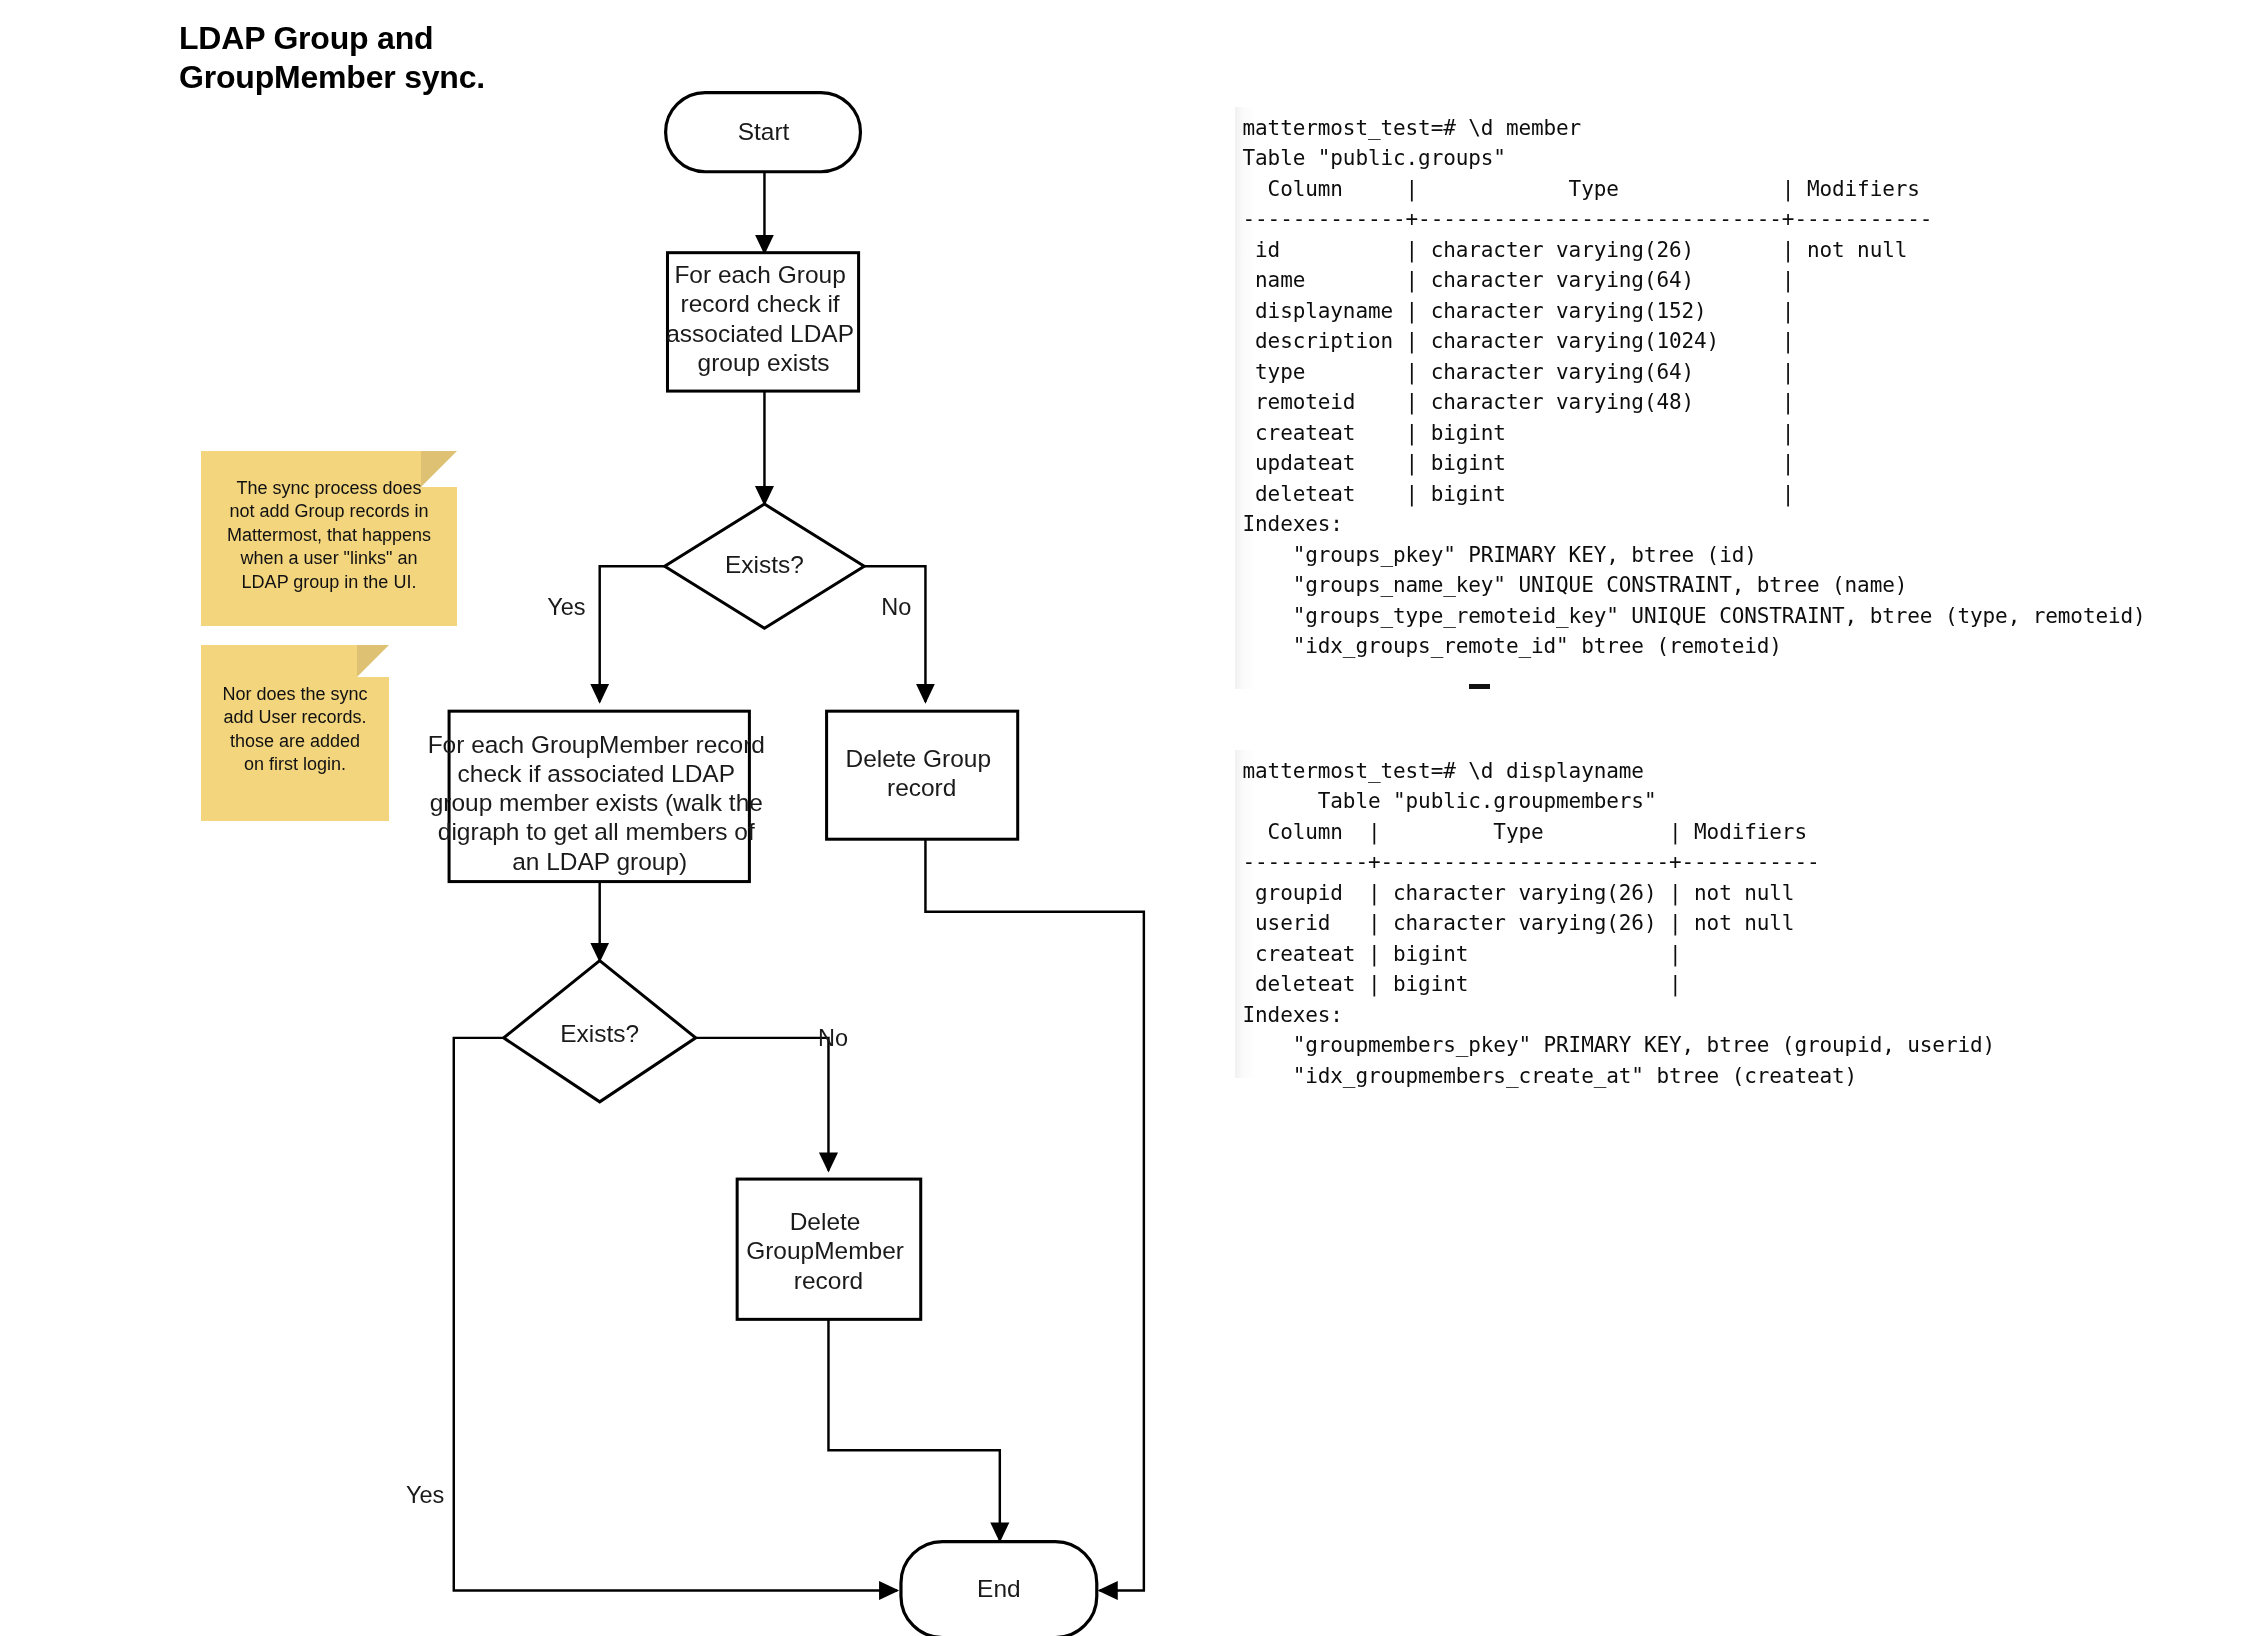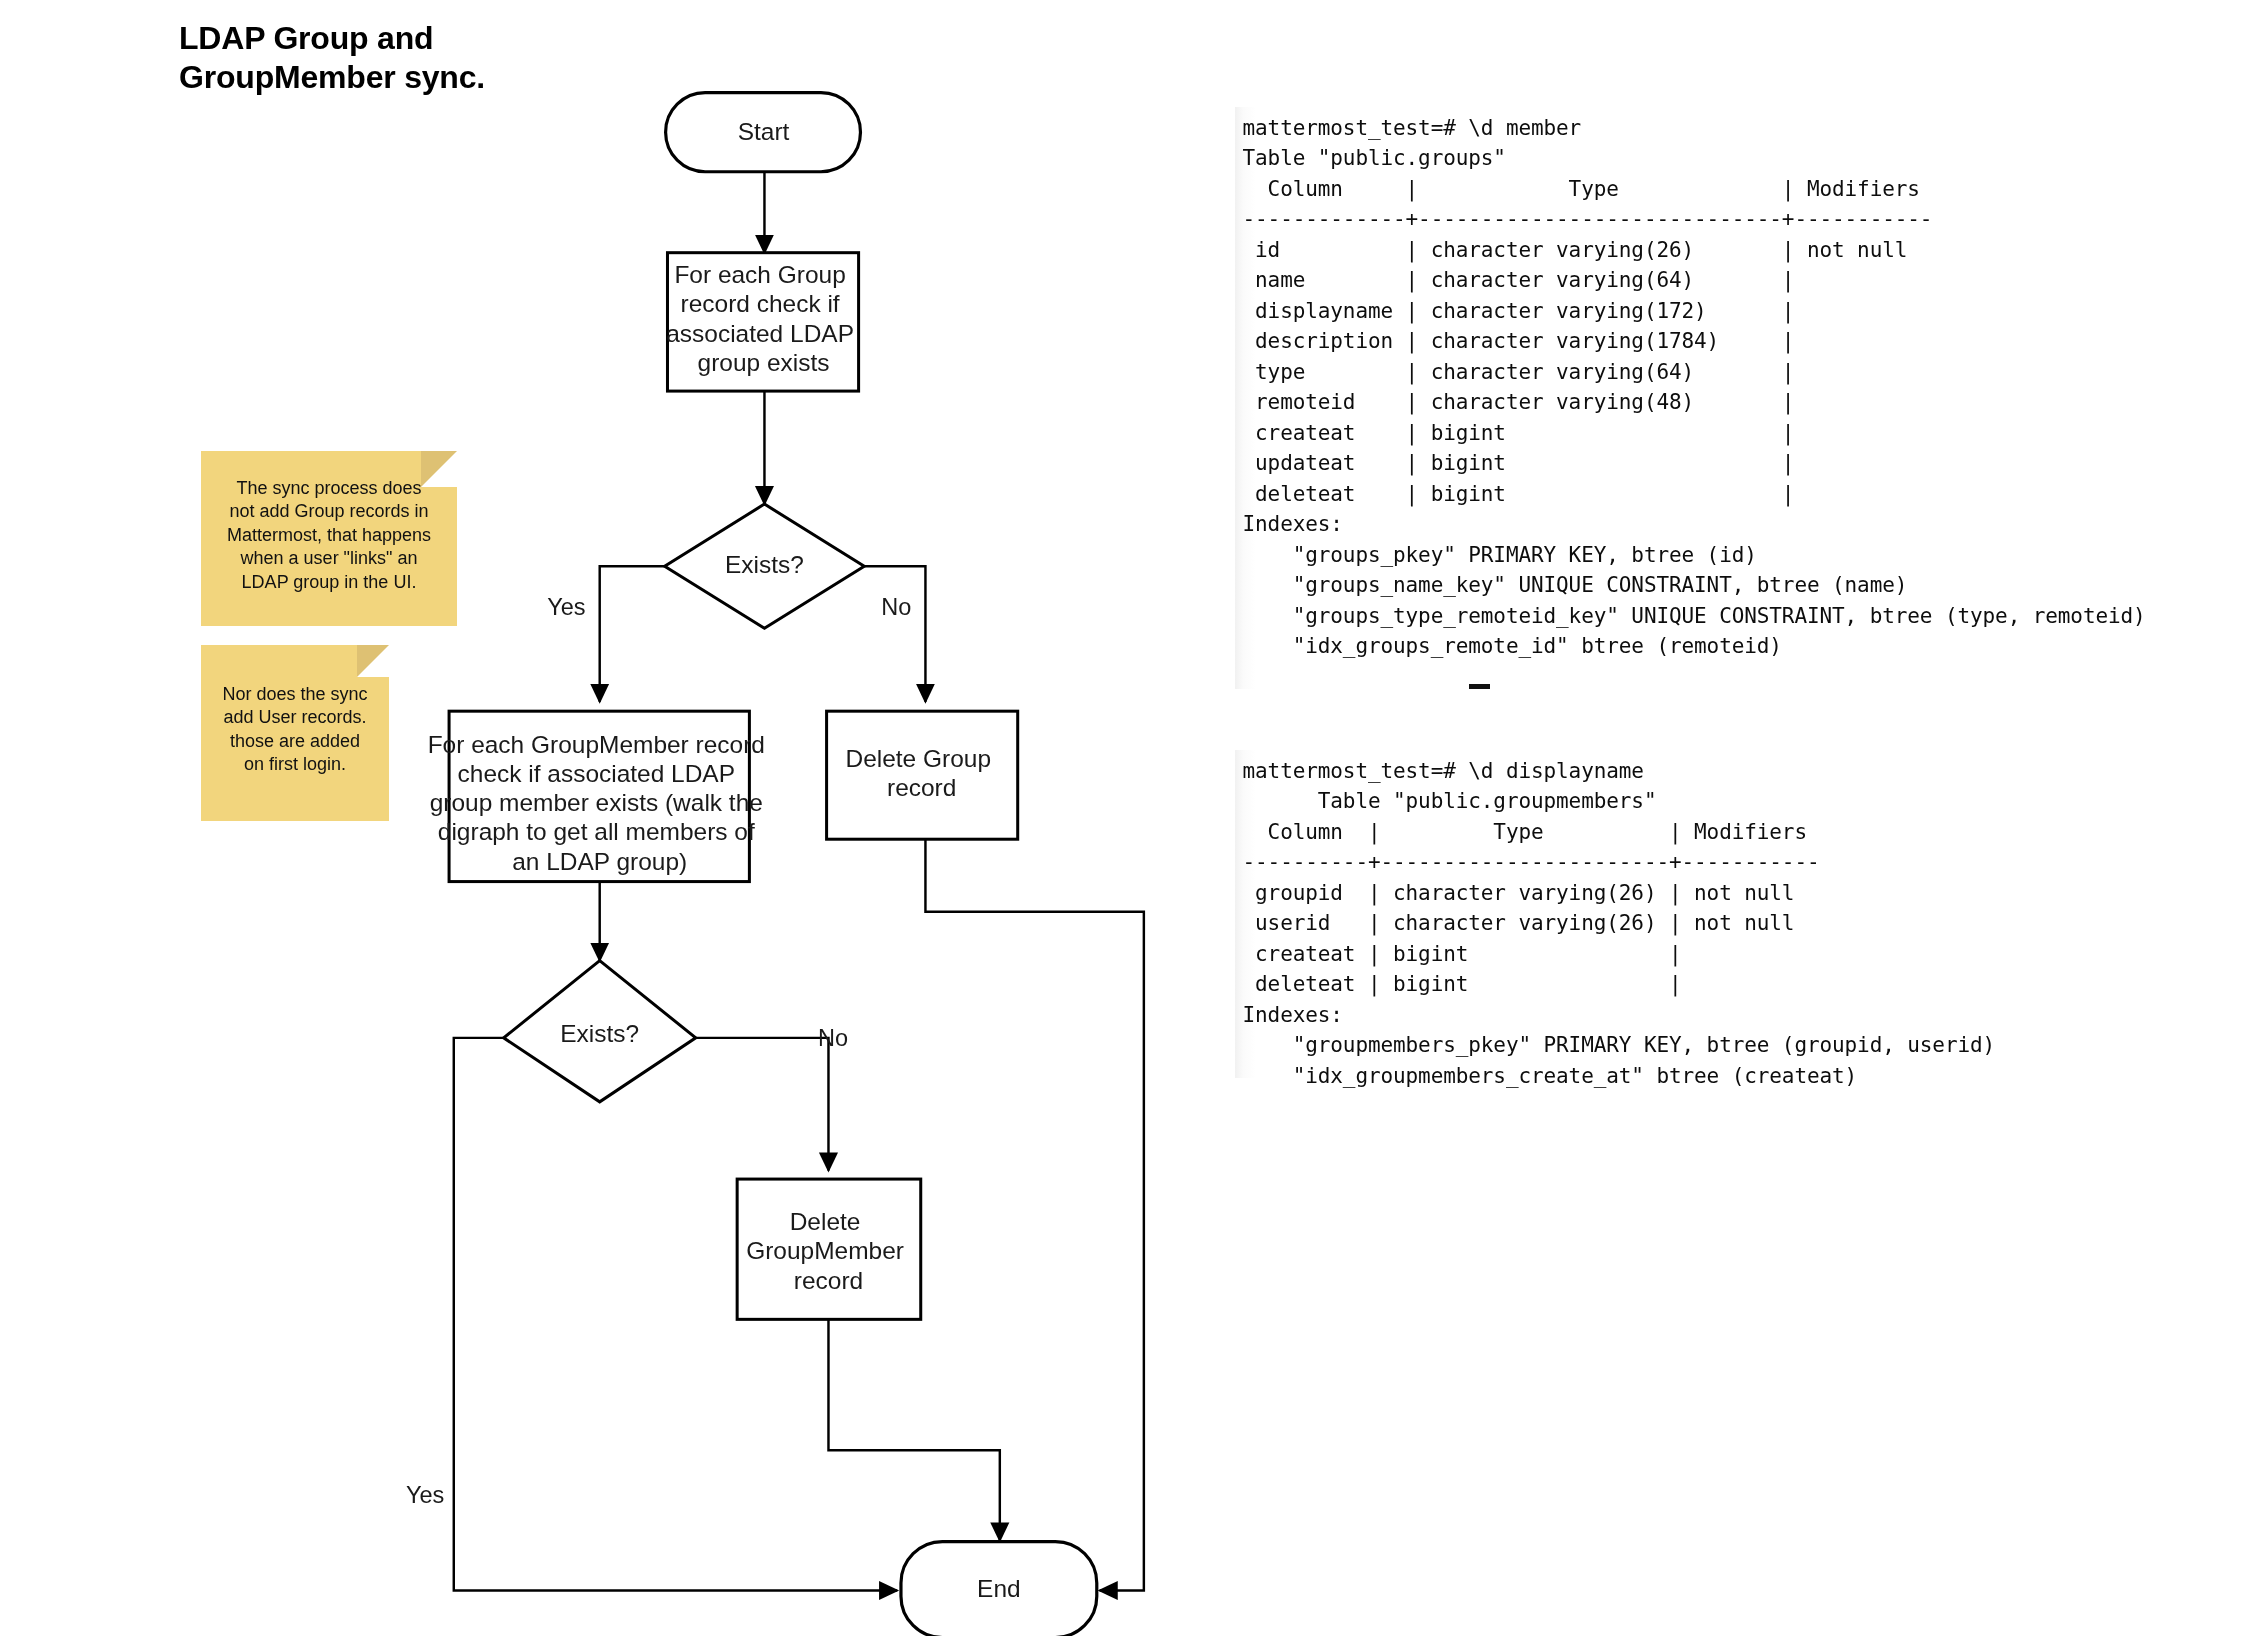--- a/index.html
+++ b/index.html
@@ -254,22 +254,22 @@
 on first login.</span>
     <span class="fold"></span>
   </div>
 
   <div id="term-groups" class="term-block"><span>mattermost_test=# \d member</span>
 <span>Table "public.groups"</span>
 <span>  Column     |            Type             | Modifiers</span>
 <span>-------------+-----------------------------+-----------</span>
 <span> id          | character varying(26)       | not null</span>
 <span> name        | character varying(64)       |</span>
-<span> displayname | character varying(172)      |</span>
-<span> description | character varying(1784)     |</span>
+<span> displayname | character varying(152)      |</span>
+<span> description | character varying(1024)     |</span>
 <span> type        | character varying(64)       |</span>
 <span> remoteid    | character varying(48)       |</span>
 <span> createat    | bigint                      |</span>
 <span> updateat    | bigint                      |</span>
 <span> deleteat    | bigint                      |</span>
 <span>Indexes:</span>
 <span>    "groups_pkey" PRIMARY KEY, btree (id)</span>
 <span>    "groups_name_key" UNIQUE CONSTRAINT, btree (name)</span>
 <span>    "groups_type_remoteid_key" UNIQUE CONSTRAINT, btree (type, remoteid)</span>
 <span>    "idx_groups_remote_id" btree (remoteid)</span></div>

